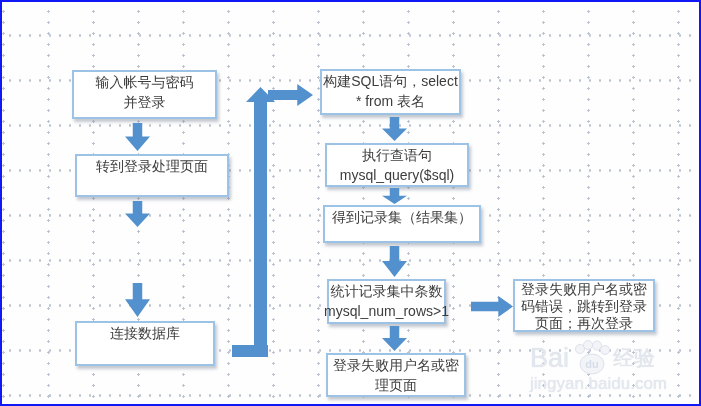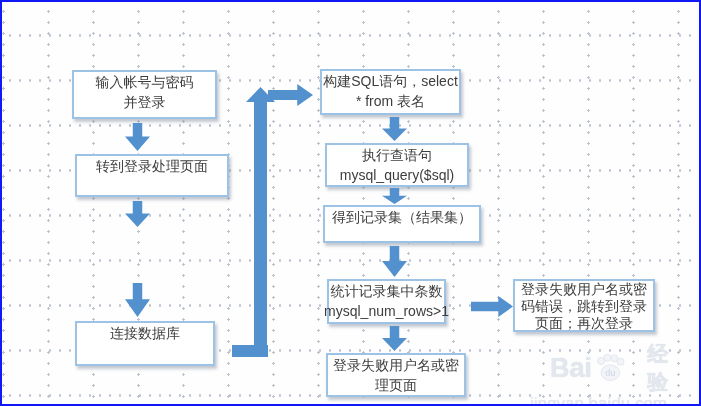--- a/index.html
+++ b/index.html
@@ -46,21 +46,21 @@
   .bar{position:absolute;background:#5291cd;}
   .arrowhead-up{
     position:absolute;background:#5291cd;
     clip-path:polygon(50% 0, 100% 100%, 0 100%);
   }
   .watermark{
     position:absolute;left:528px;top:338px;width:150px;
     user-select:none;
   }
   .wm-row{display:flex;align-items:center;gap:2px;}
-  .wm-text{font-weight:700;color:#e3e7ee;text-shadow:0 0 1px #ccd2dd;margin-left:20px;}
+  .wm-text{font-weight:400;color:#e3e7ee;text-shadow:0 0 1px #ccd2dd;}
   .wm-bai{font-size:27px;}
   .wm-jy{font-size:21px;}
   .wm-url{
     margin-top:-2px;text-align:left;
     font-size:17px;color:#e4e8ef;text-shadow:0 0 1px #d2d8e2;
   }
   .wm-du{font-size:11px;fill:#d7dde8;font-weight:700;}
 </style>
 </head>
 <body>

